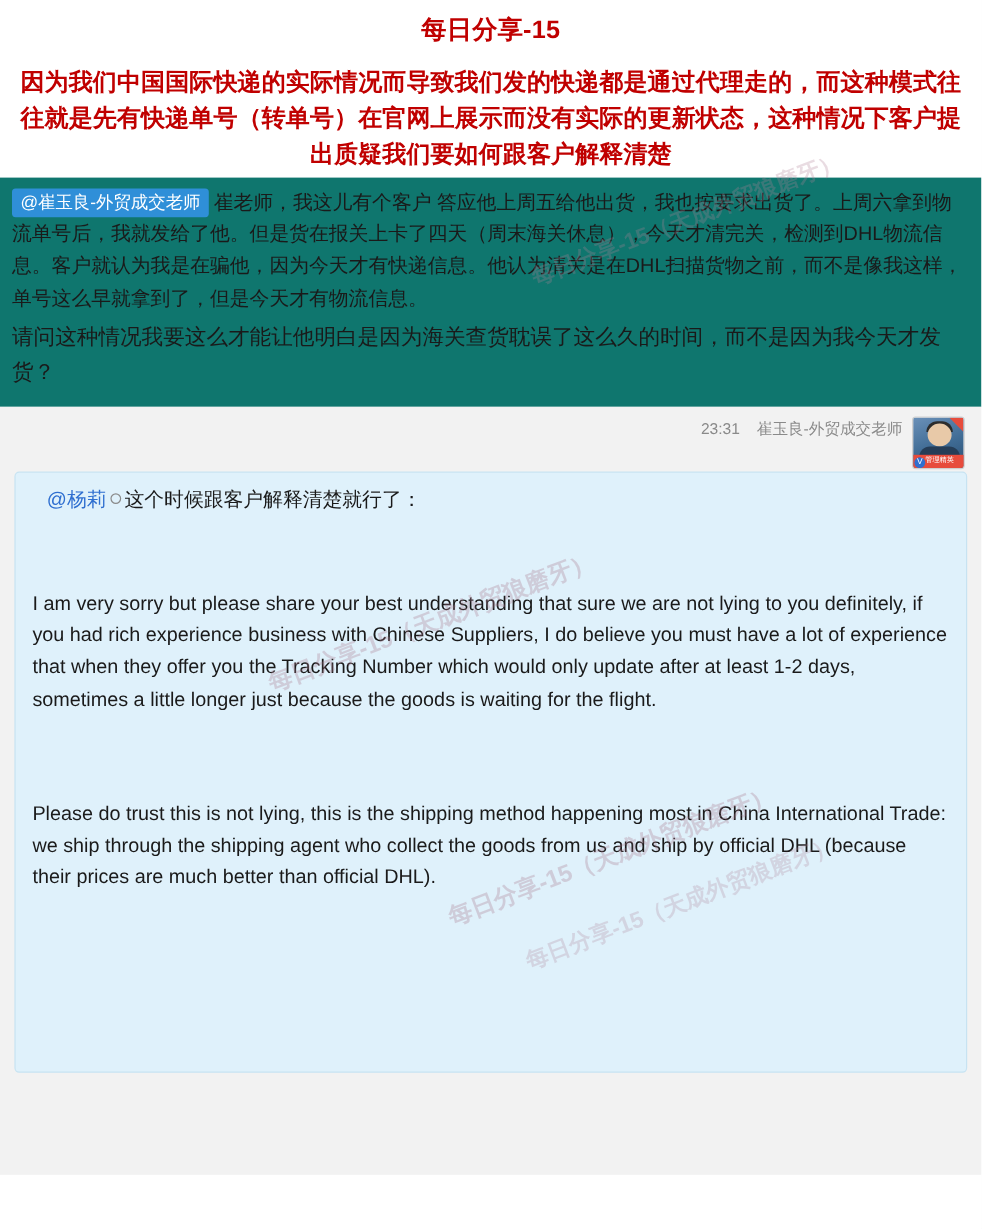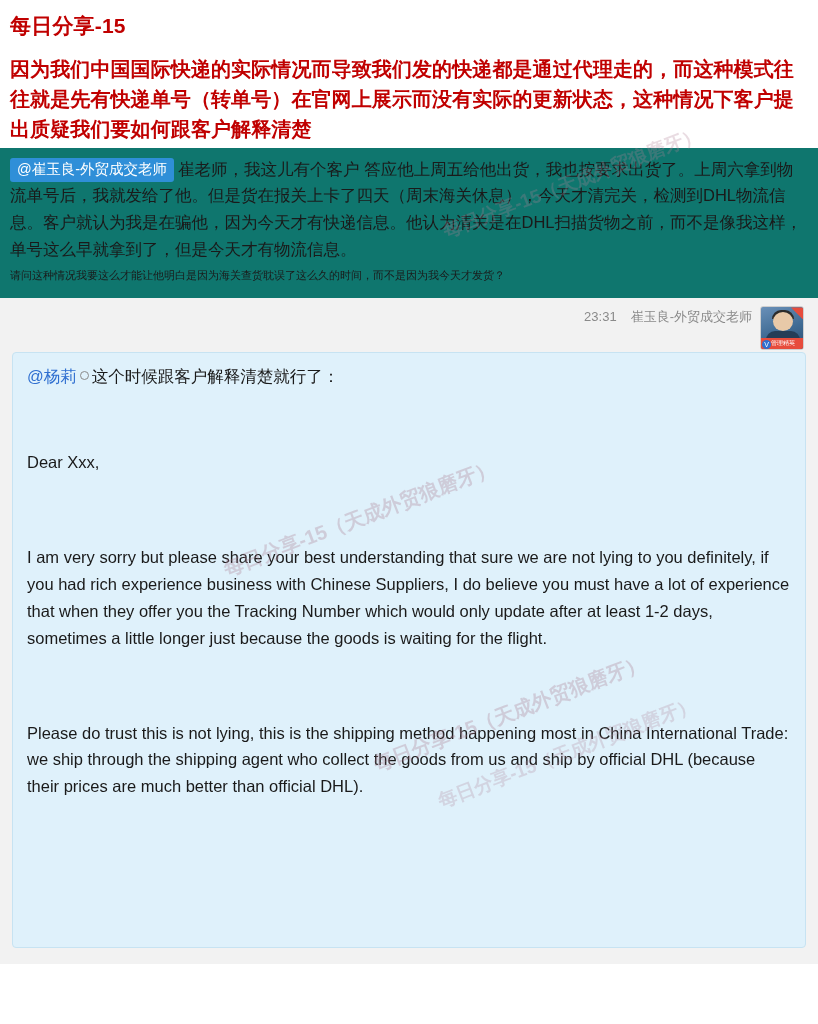--- a/index.html
+++ b/index.html
@@ -15,20 +15,21 @@
     width: 818px;
     min-height: 1024px;
     background: #ffffff;
     overflow: hidden;
   }
 
   
   .header {
     padding: 12px 10px 4px 10px;
     background: #ffffff;
+    text-align: center;
   }
   .title-line {
     font-size: 21px;
     font-weight: bold;
     color: #c00000;
     line-height: 1.32;
     letter-spacing: 0.2px;
   }
   .title-body {
     font-size: 20px;
@@ -53,21 +54,21 @@
     border-radius: 3px;
     vertical-align: 1px;
     margin-right: 4px;
   }
   .qtext {
     font-size: 16.5px;
     color: #1a1a1a;
     line-height: 1.62;
   }
   .qpara {
-    font-size: 11px;
+    font-size: 18px;
     color: #1a1a1a;
     line-height: 1.62;
     margin-top: 4px;
   }
 
   
   .chat {
     background: #f2f2f2;
     padding: 8px 12px 16px 12px;
     min-height: 640px;
@@ -166,20 +167,21 @@
     background: #dff1fb;
     border: 1px solid #c7e3f2;
     border-radius: 4px;
     padding: 10px 14px 14px 14px;
     color: #1a1a1a;
   }
   .bubble-head {
     font-size: 16.5px;
     line-height: 1.6;
     margin-bottom: 6px;
+    margin-left: 12px;
   }
   .mention {
     color: #2f6fd0;
   }
   .circle-mark {
     display: inline-block;
     width: 9px;
     height: 9px;
     border: 1px solid #8a8a8a;
     border-radius: 50%;
@@ -241,21 +243,20 @@
         <div class="badge">管理精英</div>
         <div class="vflag">V</div>
       </div>
     </div>
 
     <div class="bubble">
       <div class="bubble-head">
         <span class="mention">@杨莉</span><span class="circle-mark"></span><span>这个时候跟客户解释清楚就行了：</span>
       </div>
       <div class="letter">
-        <p>Dear Xxx,</p>
         <p>I am very sorry but please share your best understanding that sure we are not lying to you definitely, if you had rich experience business with Chinese Suppliers, I do believe you must have a lot of experience that when they offer you the Tracking Number which would only update after at least 1-2 days, sometimes a little longer just because the goods is waiting for the flight.</p>
         <p>Please do trust this is not lying, this is the shipping method happening most in China International Trade: we ship through the shipping agent who collect the goods from us and ship by official DHL (because their prices are much better than official DHL).</p>
         
         
         
       </div>
     </div>
 
   </div>
 

